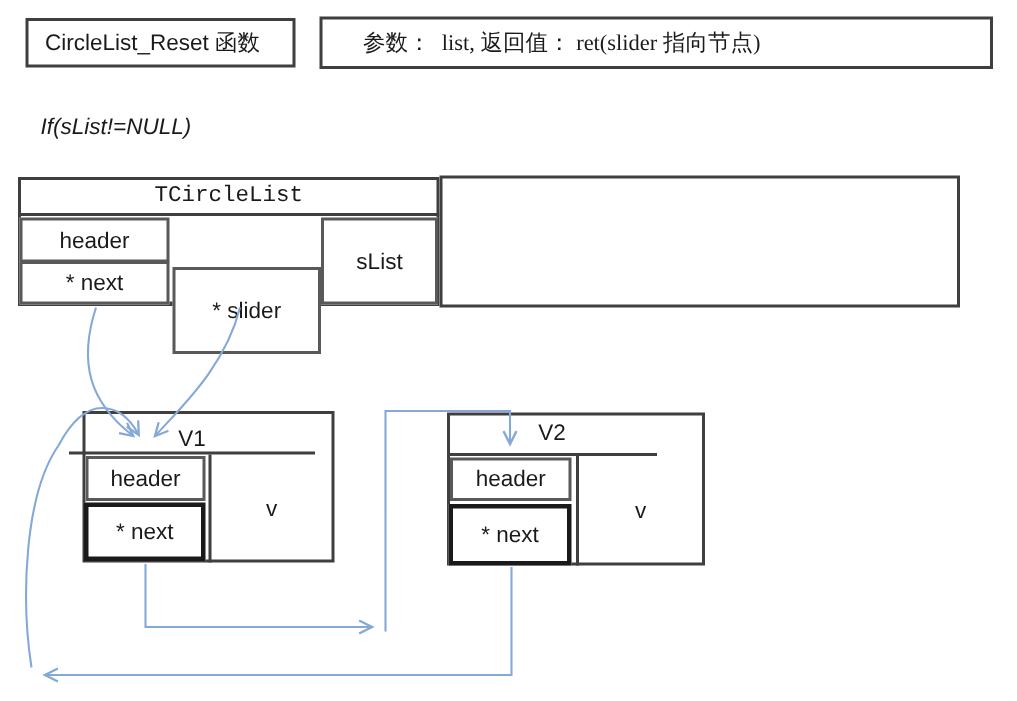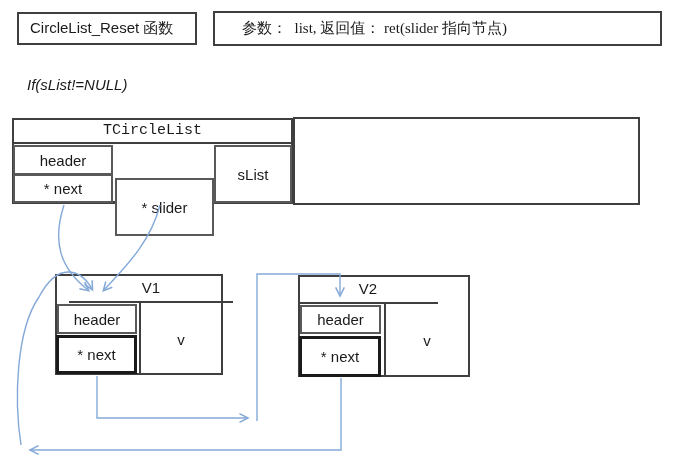--- a/index.html
+++ b/index.html
@@ -70,21 +70,21 @@
   <div class="abs cell" style="left:115px; top:145px; width:99px; height:58px;margin-top:33px;">
     <span>* slider</span>
   </div>
   <div class="abs cell" style="left:214px; top:145px; width:78px; height:58px;">
     <span>sList</span>
   </div>
 
   <div class="abs outer-box" style="left:293px; top:117px; width:347px; height:88px; border-width:2px;"></div>
 
   <div class="abs outer-box" style="left:55px; top:274px; width:168px; height:101px;"></div>
-  <div class="abs row-title" style="left:69px; top:274px; width:164px; height:29px; border-bottom-width:2px;">
+  <div class="abs row-title" style="left:46px; top:274px; width:164px; height:29px; border-bottom-width:2px;align-items:flex-end;">
     <span>V1</span>
   </div>
   <div class="abs vdivider" style="left:139px; top:303px; width:0px; height:72px;"></div>
   <div class="abs cell" style="left:57px; top:304px; width:80px; height:30px;">
     <span>header</span>
   </div>
   <div class="abs cell-thick" style="left:56px; top:335px; width:81px; height:39px;">
     <span>* next</span>
   </div>
   <div class="abs vlabel" style="left:139px; top:303px; width:84px; height:72px;">

